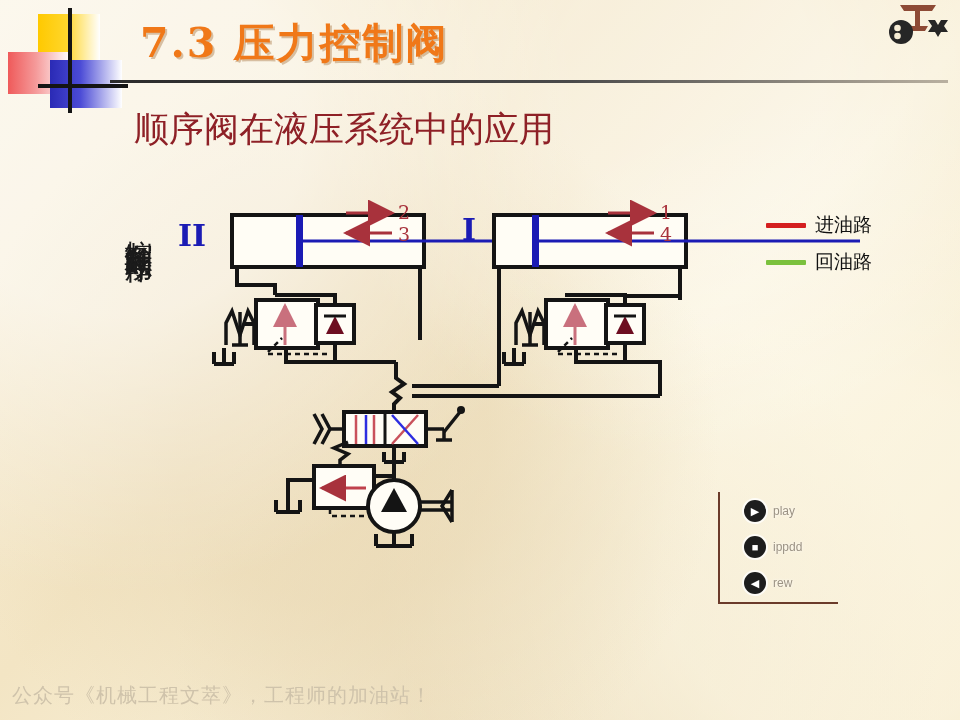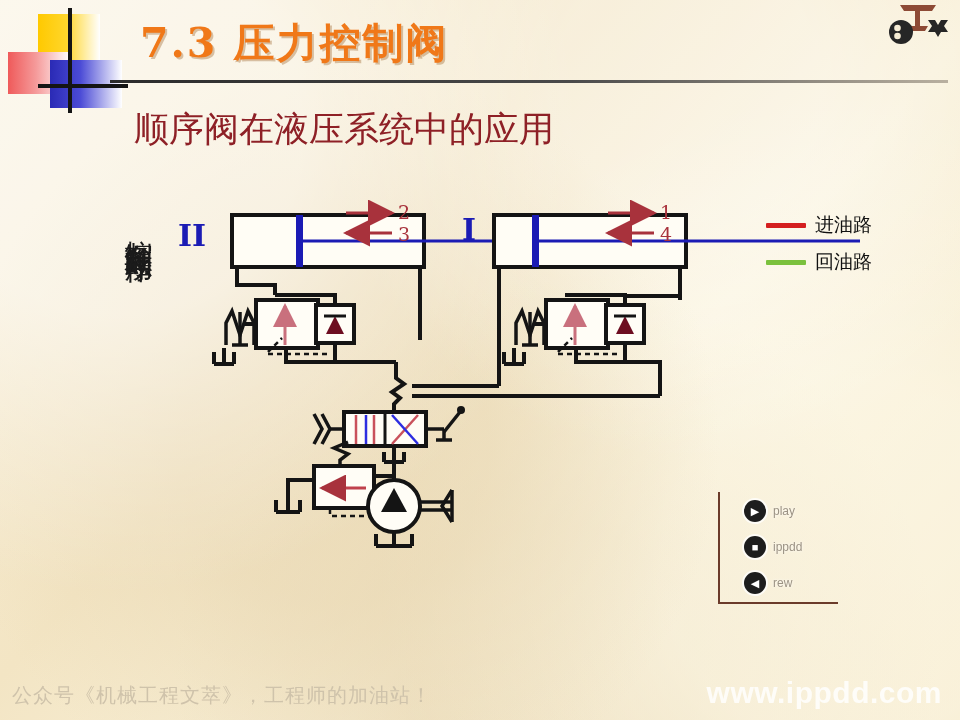--- a/index.html
+++ b/index.html
@@ -326,14 +326,13 @@
       <span class="media-ico">■</span>
       <span class="media-lbl">ippdd</span>
     </div>
     <div class="media-row" style="top:80px;">
       <span class="media-ico">◀</span>
       <span class="media-lbl">rew</span>
     </div>
   </div>
 
   <div id="wm-left">公众号《机械工程文萃》，工程师的加油站！</div>
-  <div id="wm-right">www.ippdd.com</div>
 </div>
 
 </body></html>

